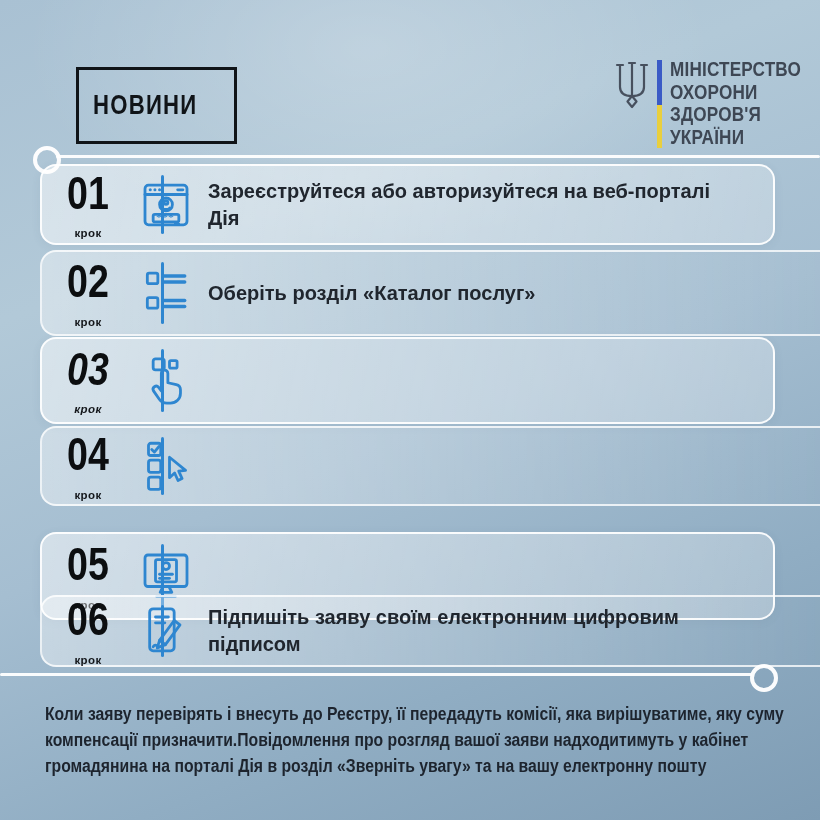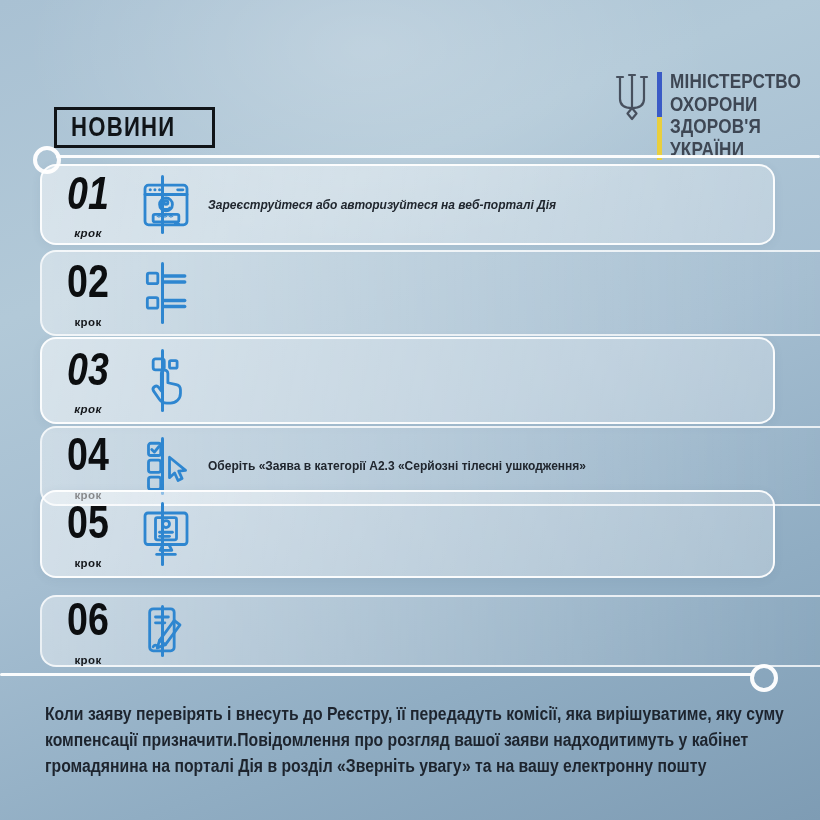--- a/index.html
+++ b/index.html
@@ -7,27 +7,27 @@
     width:820px;height:820px;position:relative;overflow:hidden;
     font-family:"Liberation Sans","DejaVu Sans",sans-serif;
     background:
       radial-gradient(ellipse 70% 40% at 45% 6%, rgba(255,255,255,.22), rgba(255,255,255,0) 60%),
       linear-gradient(158deg,#a9c1d3 0%,#b2c9d8 28%,#a5bed1 52%,#90adc3 76%,#7e9cb4 100%);
   }
   .abs{position:absolute;}
 
   
   .news-badge{
-    left:54px;top:67px;border:3.5px solid #101418;padding:2px 14px;margin-top:40px;
+    left:76px;top:67px;border:3.5px solid #101418;padding:20px 14px;
   }
   .news-badge span{
     display:inline-block;font-size:27px;font-weight:700;color:#101418;
     letter-spacing:1.5px;transform:scaleX(.82);transform-origin:left center;white-space:nowrap;
   }
-  .logo{left:610px;top:68px;width:190px;height:100px;}
+  .logo{left:610px;top:56px;width:190px;height:100px;}
   .logo .trident{position:absolute;left:2px;top:4px;}
   .logo .flag{position:absolute;left:47px;top:4px;width:5px;height:88px;
     background:linear-gradient(#3a5ac6 0 51%,#e9cf3e 51% 100%);}
   .logo .org{position:absolute;left:60px;top:2px;font-size:19.5px;line-height:22.5px;
     font-weight:700;color:#3e4754;letter-spacing:.2px;transform:scaleX(.88);
     transform-origin:left top;white-space:pre-line;text-transform:uppercase;}
 
   
   .deco-line{height:3px;background:rgba(255,255,255,.95);border-radius:2px;}
   .deco-circle{width:20px;height:20px;border:4px solid rgba(255,255,255,.97);border-radius:50%;background:transparent;}
@@ -51,21 +51,21 @@
   }
   .step-num{position:absolute;left:12px;width:68px;top:50%;transform:translateY(-50%);text-align:center;}
   .step-num .n{display:block;font-size:47px;line-height:.95;font-weight:700;color:#0c0e10;
     transform:scaleX(.8);transform-origin:center;}
   .step-num .l{display:block;font-size:11.5px;font-weight:700;color:#15181c;letter-spacing:.4px;margin-top:12px;}
   .step-divider{position:absolute;left:119px;top:12%;bottom:12%;width:2.5px;background:#2e86d0;border-radius:2px;}
   .step-icon{position:absolute;left:96px;top:50%;transform:translateY(-50%);width:56px;height:56px;}
   .step-icon svg{width:100%;height:100%;display:block;}
   .step-text{
     position:absolute;left:166px;right:28px;top:50%;transform:translateY(-50%);
-    font-size:12px;font-weight:700;color:#20262e;line-height:1.35;white-space:pre-line;
+    font-size:20px;font-weight:700;color:#20262e;line-height:1.35;white-space:pre-line;
   }
   .card.even .step-text{right:75px;}
 
   
   .footer-note{
     left:45px;top:702px;width:880px;font-size:18px;font-weight:700;color:#1d242e;
     line-height:1.44;white-space:pre-line;transform:scaleX(.875);transform-origin:left top;
   }
 
   .ic{stroke:#2e86d0;fill:none;stroke-width:2.4;stroke-linecap:round;stroke-linejoin:round;}
@@ -95,21 +95,21 @@
   <span class="flag"></span>
   <span class="org">МІНІСТЕРСТВО
 ОХОРОНИ
 ЗДОРОВ'Я
 УКРАЇНИ</span>
 </div>
 
 <div class="abs deco-circle top-circle"></div>
 <div class="abs deco-line top-line"></div>
 
-<div class="abs card odd" style="top:164px;height:77px;font-style:italic;">
+<div class="abs card odd" style="top:164px;height:77px;">
   <div class="step-num">
     <span class="n">01</span>
     <span class="l">крок</span>
   </div>
   <div class="step-divider"></div>
   <div class="step-icon">
     <svg viewBox="0 0 48 48">
       <g class="ic">
         <rect x="6" y="7" width="36" height="34" rx="3"></rect>
         <line x1="6" y1="15" x2="42" y2="15"></line>
@@ -139,20 +139,21 @@
       <g class="ic">
         <rect x="8" y="7" width="9" height="9" rx="1.5"></rect>
         <line x1="21.5" y1="9.5" x2="40" y2="9.5" stroke-width="3"></line>
         <line x1="21.5" y1="14.5" x2="40" y2="14.5" stroke-width="3"></line>
         <rect x="8" y="28" width="9" height="9" rx="1.5"></rect>
         <line x1="21.5" y1="30.5" x2="40" y2="30.5" stroke-width="3"></line>
         <line x1="21.5" y1="35.5" x2="40" y2="35.5" stroke-width="3"></line>
       </g>
     </svg>
   </div>
+  <div class="step-text">Оберіть розділ «Каталог послуг»</div>
 </div>
 
 <div class="abs card odd" style="top:337px;height:83px;font-style:italic;">
   <div class="step-num">
     <span class="n">03</span>
     <span class="l">крок</span>
   </div>
   <div class="step-divider"></div>
   <div class="step-icon">
     <svg viewBox="0 0 48 48">
@@ -175,24 +176,23 @@
     <svg viewBox="0 0 48 48">
       <g class="ic">
         <rect x="9" y="4.5" width="10.5" height="10.5" rx="2"></rect>
         <path d="M11.8 9.8 l2.2 2.3 4-4.8"></path>
         <rect x="9" y="19" width="10.5" height="10.5" rx="2"></rect>
         <rect x="9" y="33.5" width="10.5" height="10.5" rx="2"></rect>
         <path d="M27 16.5 v17.5 l4.4 -4 2.9 6.4 3.5 -1.6 -2.9 -6.4 5.9 -.7 z"></path>
       </g>
     </svg>
   </div>
-  <div class="step-text">Оберіть «Заява в категорії А2.3 «Серйозні тілесні ушкодження»</div>
-</div>
-
-<div class="abs card odd" style="top:490px;height:84px;">
+</div>
+
+<div class="abs card odd" style="top:532px;height:84px;">
   <div class="step-num">
     <span class="n">05</span>
     <span class="l">крок</span>
   </div>
   <div class="step-divider"></div>
   <div class="step-icon">
     <svg viewBox="0 0 48 48">
       <g class="ic">
         <rect x="6" y="6" width="36" height="27" rx="2.5"></rect>
         <rect x="15" y="10" width="18" height="19" rx="1.5"></rect>
@@ -217,20 +217,21 @@
       <g class="ic">
         <rect x="10" y="5" width="21" height="36" rx="3"></rect>
         <line x1="15" y1="12" x2="26" y2="12"></line>
         <line x1="15" y1="17" x2="23" y2="17"></line>
         <path d="M16.5 38.5 l2 -6.5 12.5 -17 5 3.7 -12.5 17 -7 2.8 z"></path>
         <line x1="18.5" y1="32" x2="23.5" y2="35.7"></line>
         <path d="M13 37.5 c1.2 -1.8 2.8 -1.8 3.6 0"></path>
       </g>
     </svg>
   </div>
+  <div class="step-text">Підпишіть заяву своїм електронним цифровим підписом</div>
 </div>
 
 <div class="abs deco-line bottom-line"></div>
 <div class="abs deco-circle bottom-circle"></div>
 
 <div class="abs footer-note">Коли заяву перевірять і внесуть до Реєстру, її передадуть комісії, яка вирішуватиме, яку суму
 компенсації призначити.Повідомлення про розгляд вашої заяви надходитимуть у кабінет
 громадянина на порталі Дія в розділ «Зверніть увагу» та на вашу електронну пошту</div>
 
 </body></html>

